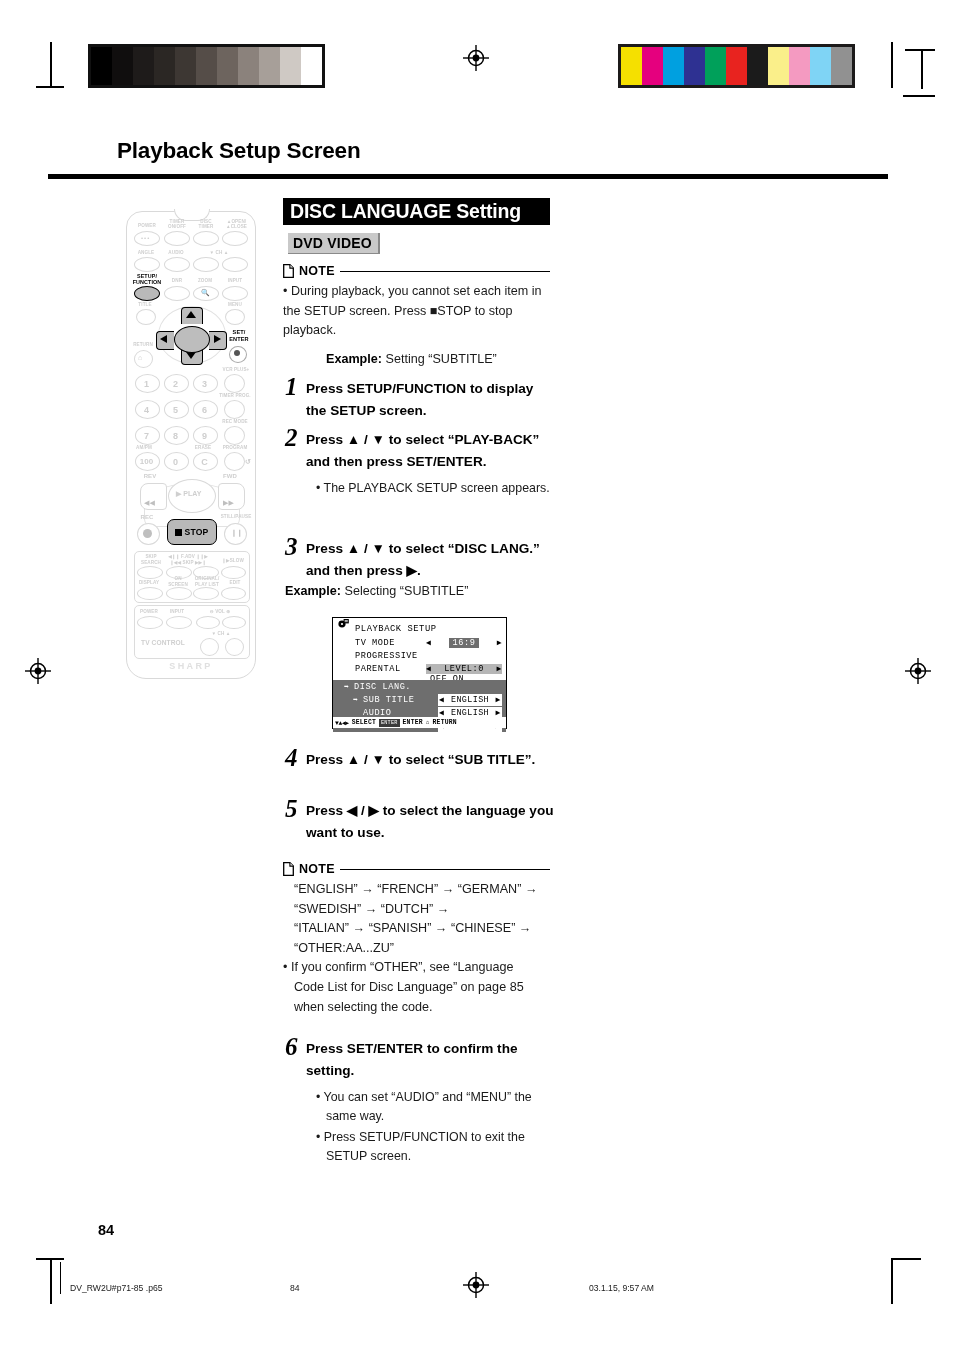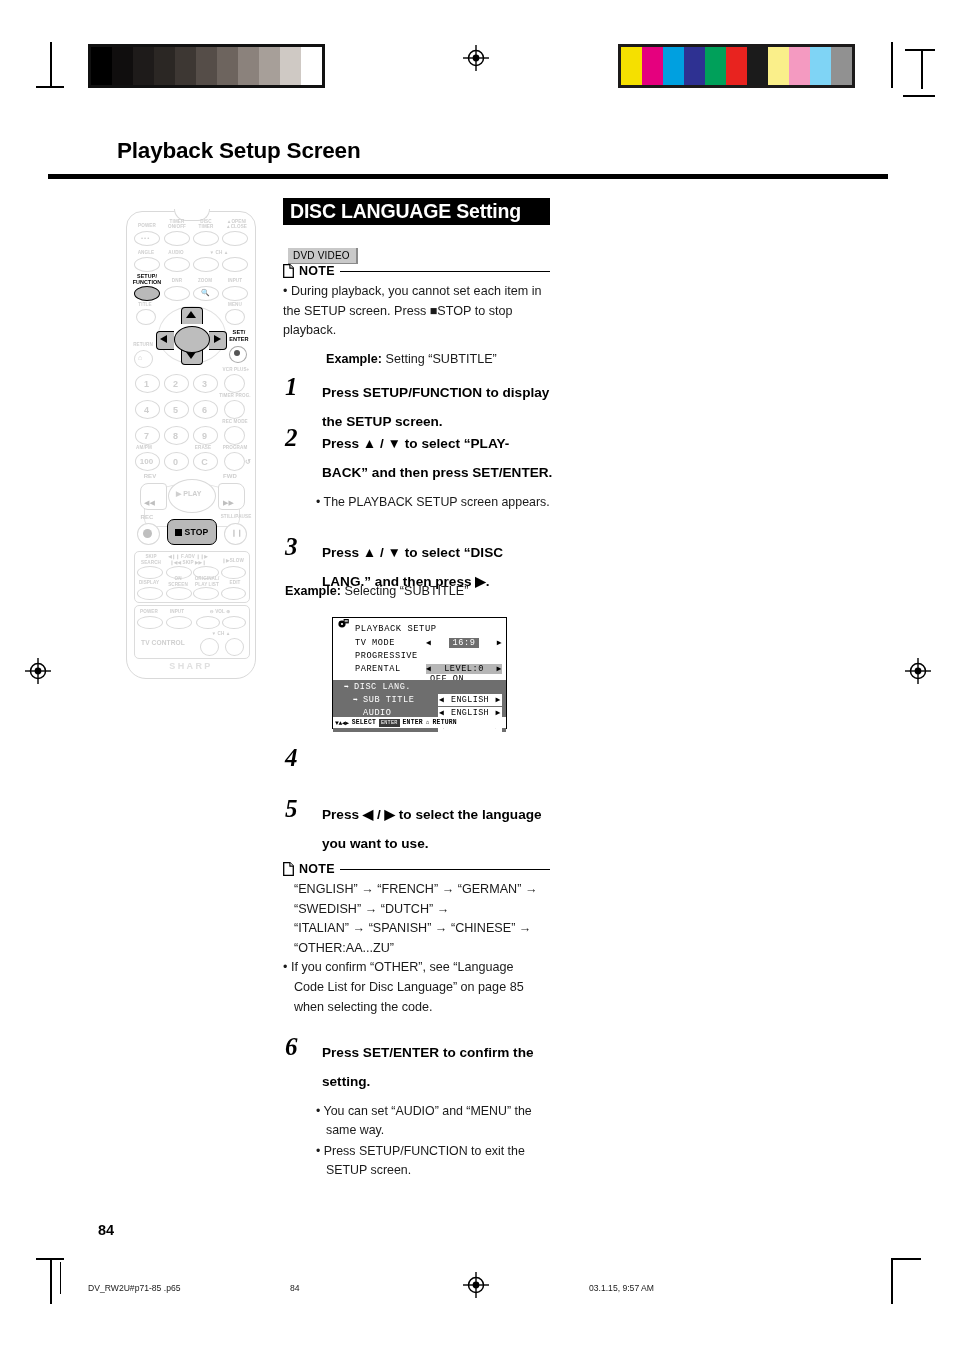--- a/index.html
+++ b/index.html
@@ -18,32 +18,32 @@
   .colorstrip .swatch{width:21px;height:38px;}
 
   
   .page-title{position:absolute;left:117px;top:138px;font-size:22.5px;font-weight:bold;letter-spacing:-0.2px;}
   .title-rule{position:absolute;left:48px;top:174px;width:840px;height:5px;background:#000;}
 
   
   .banner{position:absolute;left:283px;top:198px;width:267px;height:27px;background:#000;color:#fff;
           font-size:19.5px;font-weight:bold;line-height:27px;padding-left:7px;box-sizing:border-box;letter-spacing:-0.2px;}
   .badge{position:absolute;left:288px;top:233px;background:#c9c9c9;border-right:2px solid #8a8a8a;border-bottom:1px solid #8a8a8a;
-         font-size:10px;font-weight:normal;padding:2px 6px 2px 5px;letter-spacing:0.2px;margin-top:15px;}
+         font-size:14px;font-weight:bold;padding:2px 6px 2px 5px;letter-spacing:0.2px;}
 
   
   .note-head{position:absolute;display:flex;align-items:center;gap:5px;font-size:12.5px;font-weight:bold;letter-spacing:0.3px;}
   .note-rule{flex:1;height:1px;background:#000;}
   .doc-ico{width:11px;height:14px;display:block;}
   .note-body{position:absolute;font-size:12.6px;line-height:19.6px;color:#1a1a1a;}
 
   
   .step{position:absolute;width:270px;}
   .step .num{position:absolute;left:0;top:-5px;font-size:25px;font-weight:bold;font-style:italic;font-family:"Liberation Serif",serif;}
-  .step .txt{margin-left:37px;font-size:13.6px;font-weight:bold;line-height:29px;}
+  .step .txt{margin-left:21px;font-size:13.6px;font-weight:bold;line-height:22px;}
   .step .sub{margin-left:41px;font-size:12.4px;font-weight:normal;line-height:18.6px;color:#1a1a1a;text-indent:-10px;}
   .ex{position:absolute;font-size:12.6px;color:#1a1a1a;}
   .ex b{color:#000;}
 
   
   .osd{position:absolute;left:332px;top:617px;width:175px;height:112px;background:#fff;border:1.4px solid #000;box-sizing:border-box;
        font-family:"Liberation Mono",monospace;}
   .osd-row{display:flex;align-items:center;height:13px;font-size:8.6px;letter-spacing:0.55px;}
   .osd-lbl{padding-left:22px;white-space:nowrap;}
   .osd-val{position:absolute;right:4px;display:flex;align-items:center;gap:2px;}
@@ -272,20 +272,21 @@
     <span style="font-weight:bold;">SELECT</span>
     <span class="kbox">ENTER</span>
     <span style="font-weight:bold;">ENTER</span>
     <span style="font-size:6px;">⌂</span>
     <span style="font-weight:bold;">RETURN</span>
   </div>
 </div>
 
 <div class="step" style="left:285px;top:749px;">
   <div class="num">4</div>
+  <div class="txt">Press ▲ / ▼ to select “SUB TITLE”.</div>
 </div>
 
 <div class="step" style="left:285px;top:800px;">
   <div class="num">5</div>
   <div class="txt">Press ◀ / ▶ to select the language you want to use.</div>
 </div>
 
 <div class="note-head" style="left:283px;top:862px;width:267px;">
   <span>
     <svg class="doc-ico" viewBox="0 0 11 14">
@@ -458,15 +459,15 @@
   <div class="rlbl" style="left:72px;top:420px;width:46px;">▼  CH  ▲</div>
   <div class="rlbl" style="left:8px;top:428px;width:58px;font-size:6.6px;">TV CONTROL</div>
   <div class="rbtn oval" style="left:74px;top:427px;width:17px;height:16px;"></div>
   <div class="rbtn oval" style="left:99px;top:427px;width:17px;height:16px;"></div>
 
   <div class="sharp" style="top:450px;">SHARP</div>
 </div>
 
 <div class="pagenum">84</div>
 <div class="footrule" style="left:60px;top:1262px;width:1.4px;height:32px;"></div>
-<div class="foot-txt" style="left:88px;top:1283px;">DV_RW2U#p71-85 .p65</div>
+<div class="foot-txt" style="left:70px;top:1283px;">DV_RW2U#p71-85 .p65</div>
 <div class="foot-txt" style="left:290px;top:1283px;">84</div>
 <div class="foot-txt" style="left:589px;top:1283px;">03.1.15, 9:57 AM</div>
 
 </body></html>

